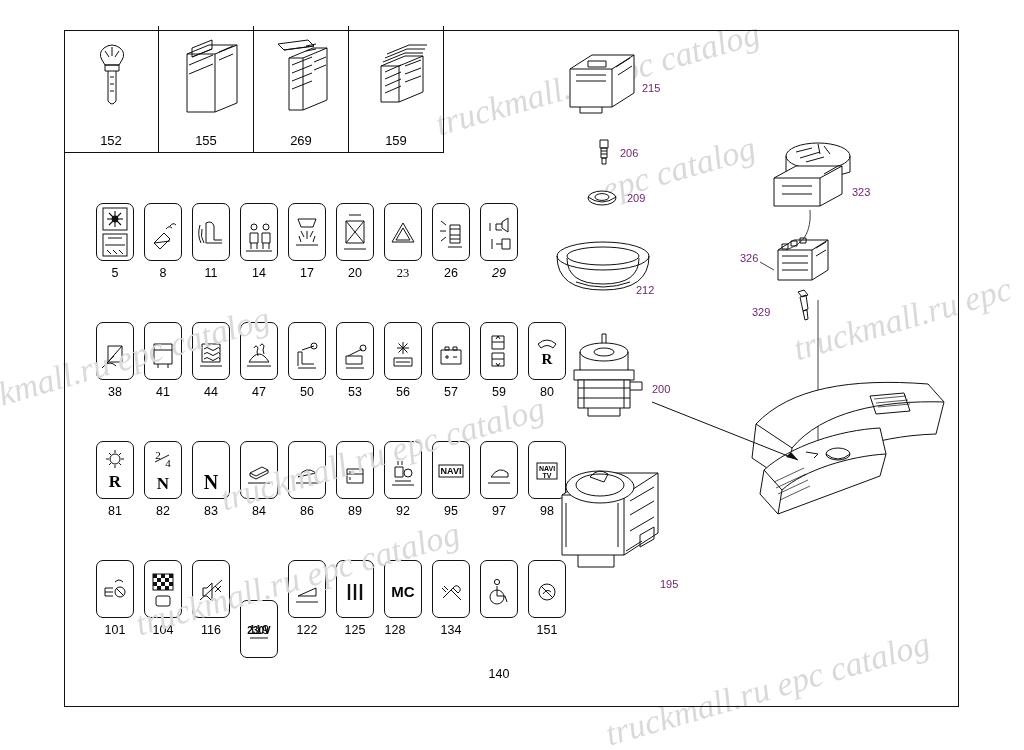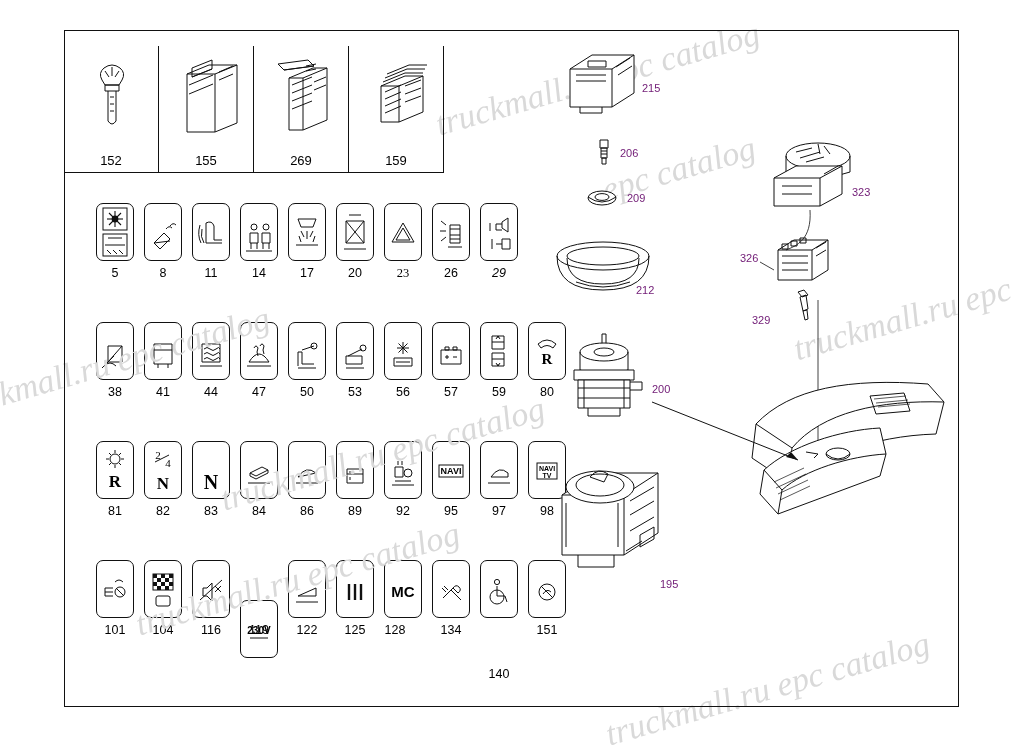--- a/index.html
+++ b/index.html
@@ -44,21 +44,21 @@
   
   .frame{
     position:absolute;left:64px;top:30px;width:893px;height:675px;
     border:1.4px solid #111;
     background:transparent;
     z-index:2;
   }
 
   
   .toptable{
-    position:absolute;left:64px;top:46px;width:408px;height:127px;
+    position:absolute;left:64px;top:26px;width:408px;height:127px;
     z-index:3;
   }
   .toptable .cell{
     position:absolute;top:0;height:127px;border-right:1.4px solid #111;
     border-bottom:1.4px solid #111;
     box-sizing:border-box;
   }
   .toptable .cell .num{
     position:absolute;left:0;right:0;bottom:4px;text-align:center;font-size:13px;
   }
@@ -736,21 +736,21 @@
     <path class="ln" d="M10 24 l26 0 M10 31 l26 0 M10 38 l26 0"></path>
     <path class="ln" d="M44 16 l10 -6 M44 24 l10 -6"></path>
   </svg>
   <div class="callout" style="left:740px;top:252px;">326</div>
 
   <svg style="position:absolute;left:786px;top:288px;z-index:3;" width="40" height="40" viewBox="0 0 40 40">
     <path class="ln" d="M12 4 l6 -2 4 5 -6 2 z"></path>
     <path class="ln" d="M14 9 l6 -2 2 14 -5 2 z"></path>
     <path class="ln" d="M17 23 l4 -1 1 9 -3 1 z"></path>
   </svg>
-  <div class="callout" style="left:752px;top:314px;">329</div>
+  <div class="callout" style="left:752px;top:306px;">329</div>
 
   <svg style="position:absolute;left:700px;top:150px;z-index:3;" width="260" height="360" viewBox="0 0 260 360">
     <path class="ln-thin" d="M110 60 C 112 90, 96 96, 86 100"></path>
     <path class="ln-thin" d="M118 150 L 118 300"></path>
     <path class="ln-thin" d="M60 112 L 74 120"></path>
   </svg>
 
   <svg style="position:absolute;left:730px;top:372px;z-index:3;" width="230" height="180" viewBox="0 0 230 180">
     <path class="fillw" d="M26 52 C 60 16, 120 6, 198 12 L 214 30 C 150 28, 92 40, 62 76 z"></path>
     <path class="ln" d="M62 76 L 58 110 C 90 86, 140 64, 206 62 L 214 30"></path>

